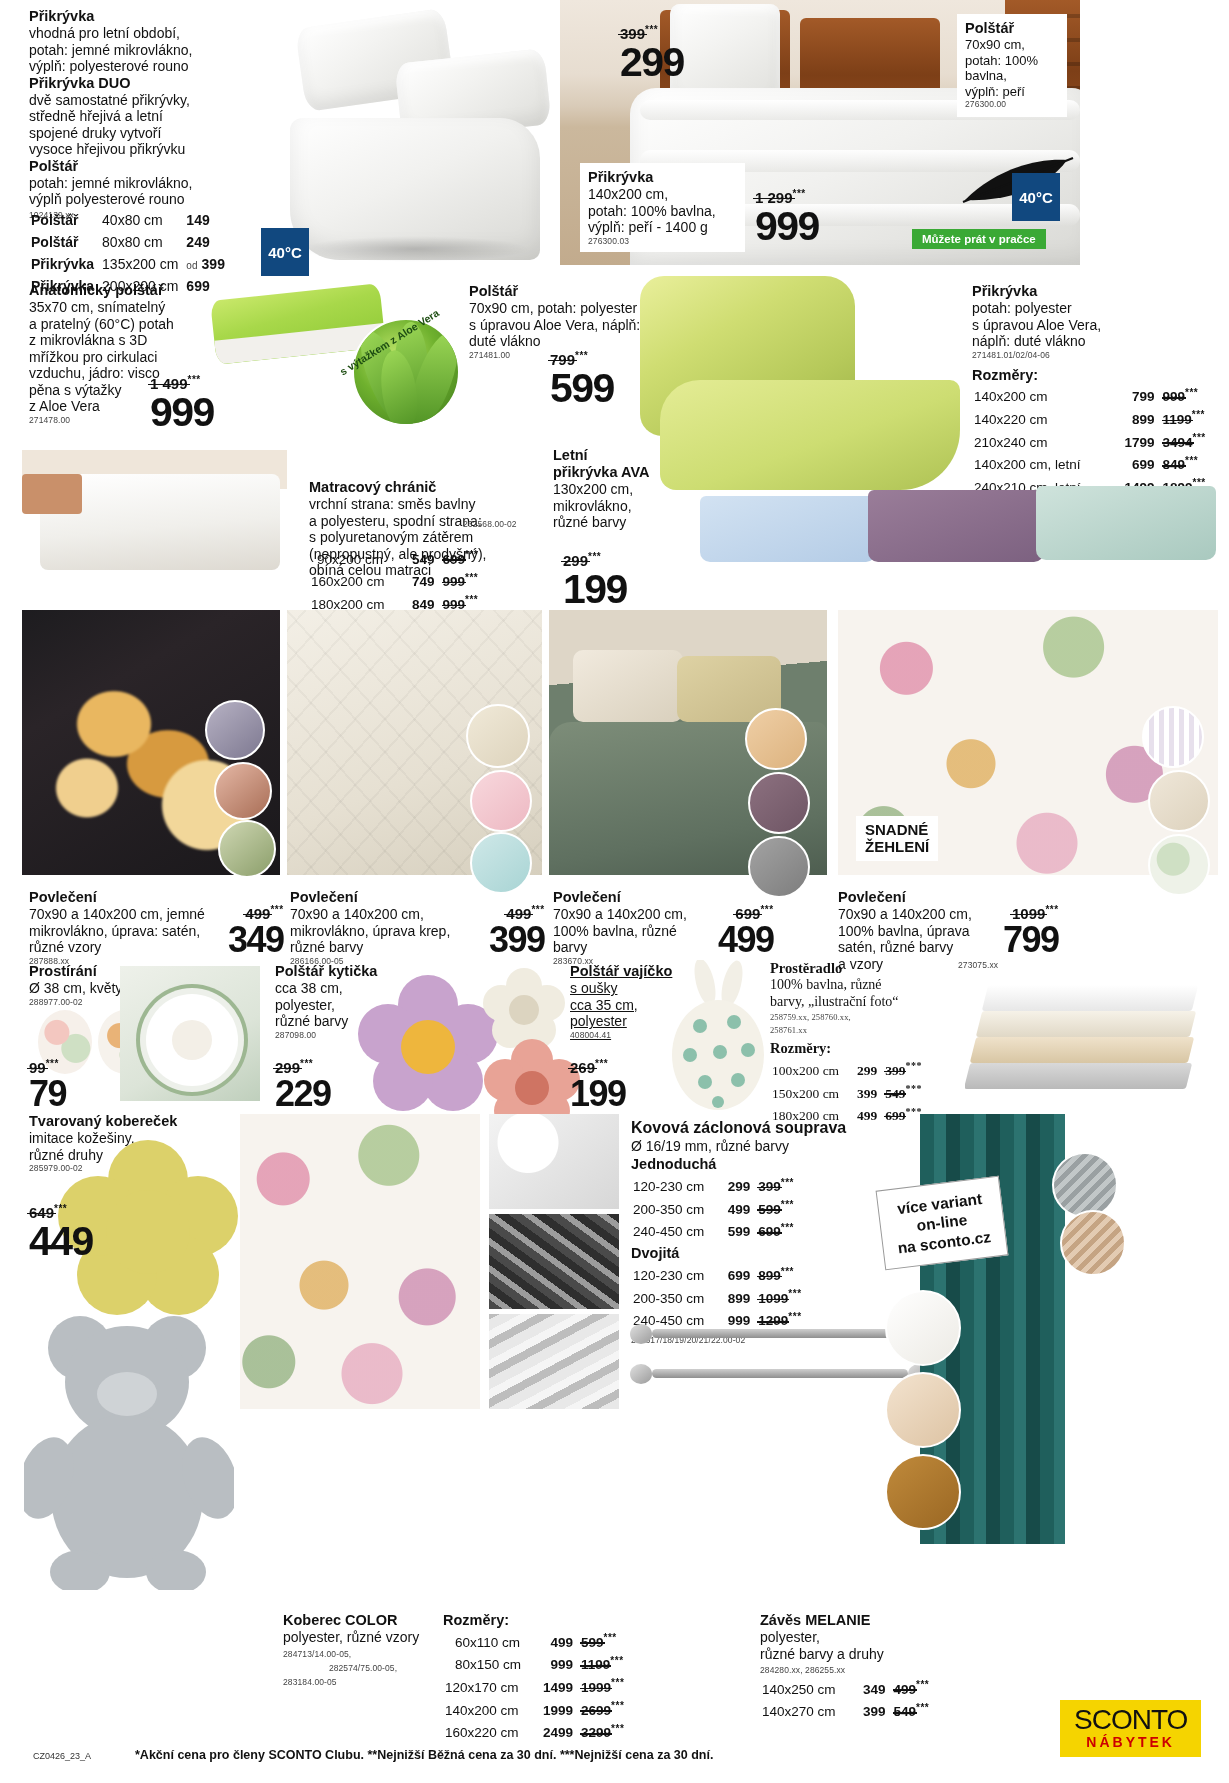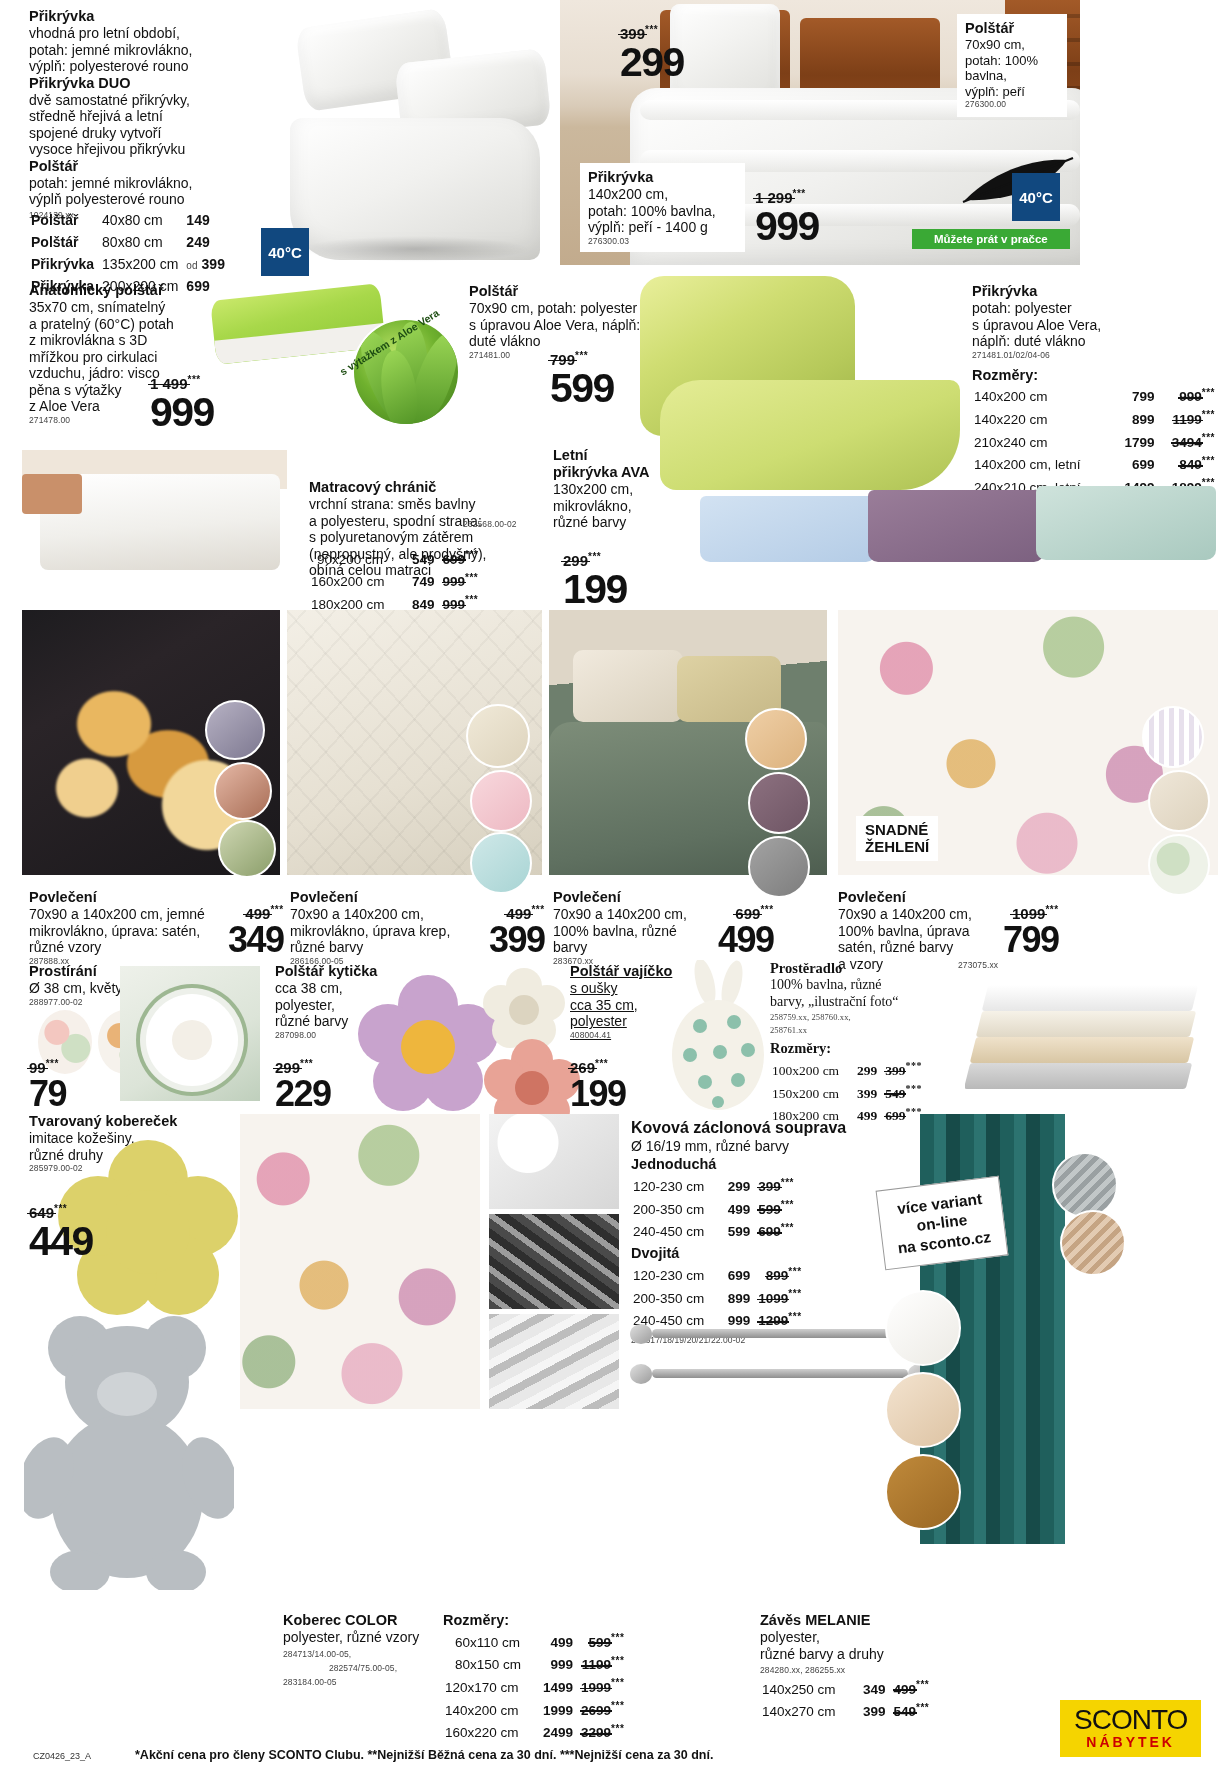--- a/index.html
+++ b/index.html
@@ -31,35 +31,35 @@
     content: ""; position: absolute; left: -2px; right: -2px; top: 52%;
     height: 1.6px; background: #111;
   }
   .stars { font-size: 10px; letter-spacing: .5px; vertical-align: super; font-weight: bold; }
 
   
   .ptab { font-size: 13.5px; line-height: 1.42; }
   .ptab td { padding: 0 0 0 6px; white-space: nowrap; vertical-align: baseline; }
   .ptab td.sz { padding-left: 0; }
   .ptab td.np { font-weight: bold; text-align: right; }
-  .ptab td.op { font-weight: bold; text-align: right; }
+  .ptab td.op { font-weight: bold; }
   .strike { position: relative; }
   .strike::after {
     content: ""; position: absolute; left: -1px; right: -1px; top: 52%;
     height: 1.5px; background: #111;
   }
 
   
   .badge40 {
     background: #11487f; color: #fff; font-weight: bold; font-size: 15px;
     width: 48px; height: 48px; display: flex; align-items: center; justify-content: center;
   }
   .greenpill {
     background: #3aa935; color: #fff; font-weight: bold; font-size: 11.5px;
-    padding: 4px 22px; white-space: nowrap;
+    padding: 4px 10px; white-space: nowrap;
   }
   .aloe-badge {
     width: 108px; height: 108px; border-radius: 50%;
     background: radial-gradient(circle at 40% 35%, #bfe66a 0%, #6fb12e 45%, #3e7a1c 100%);
     border: 2px solid #fff;
     overflow: hidden; position: relative;
   }
   .aloe-badge .leaf {
     position: absolute; width: 34px; height: 96px; border-radius: 50% 50% 45% 45%;
     background: linear-gradient(160deg, #9ed957, #4f9224);

